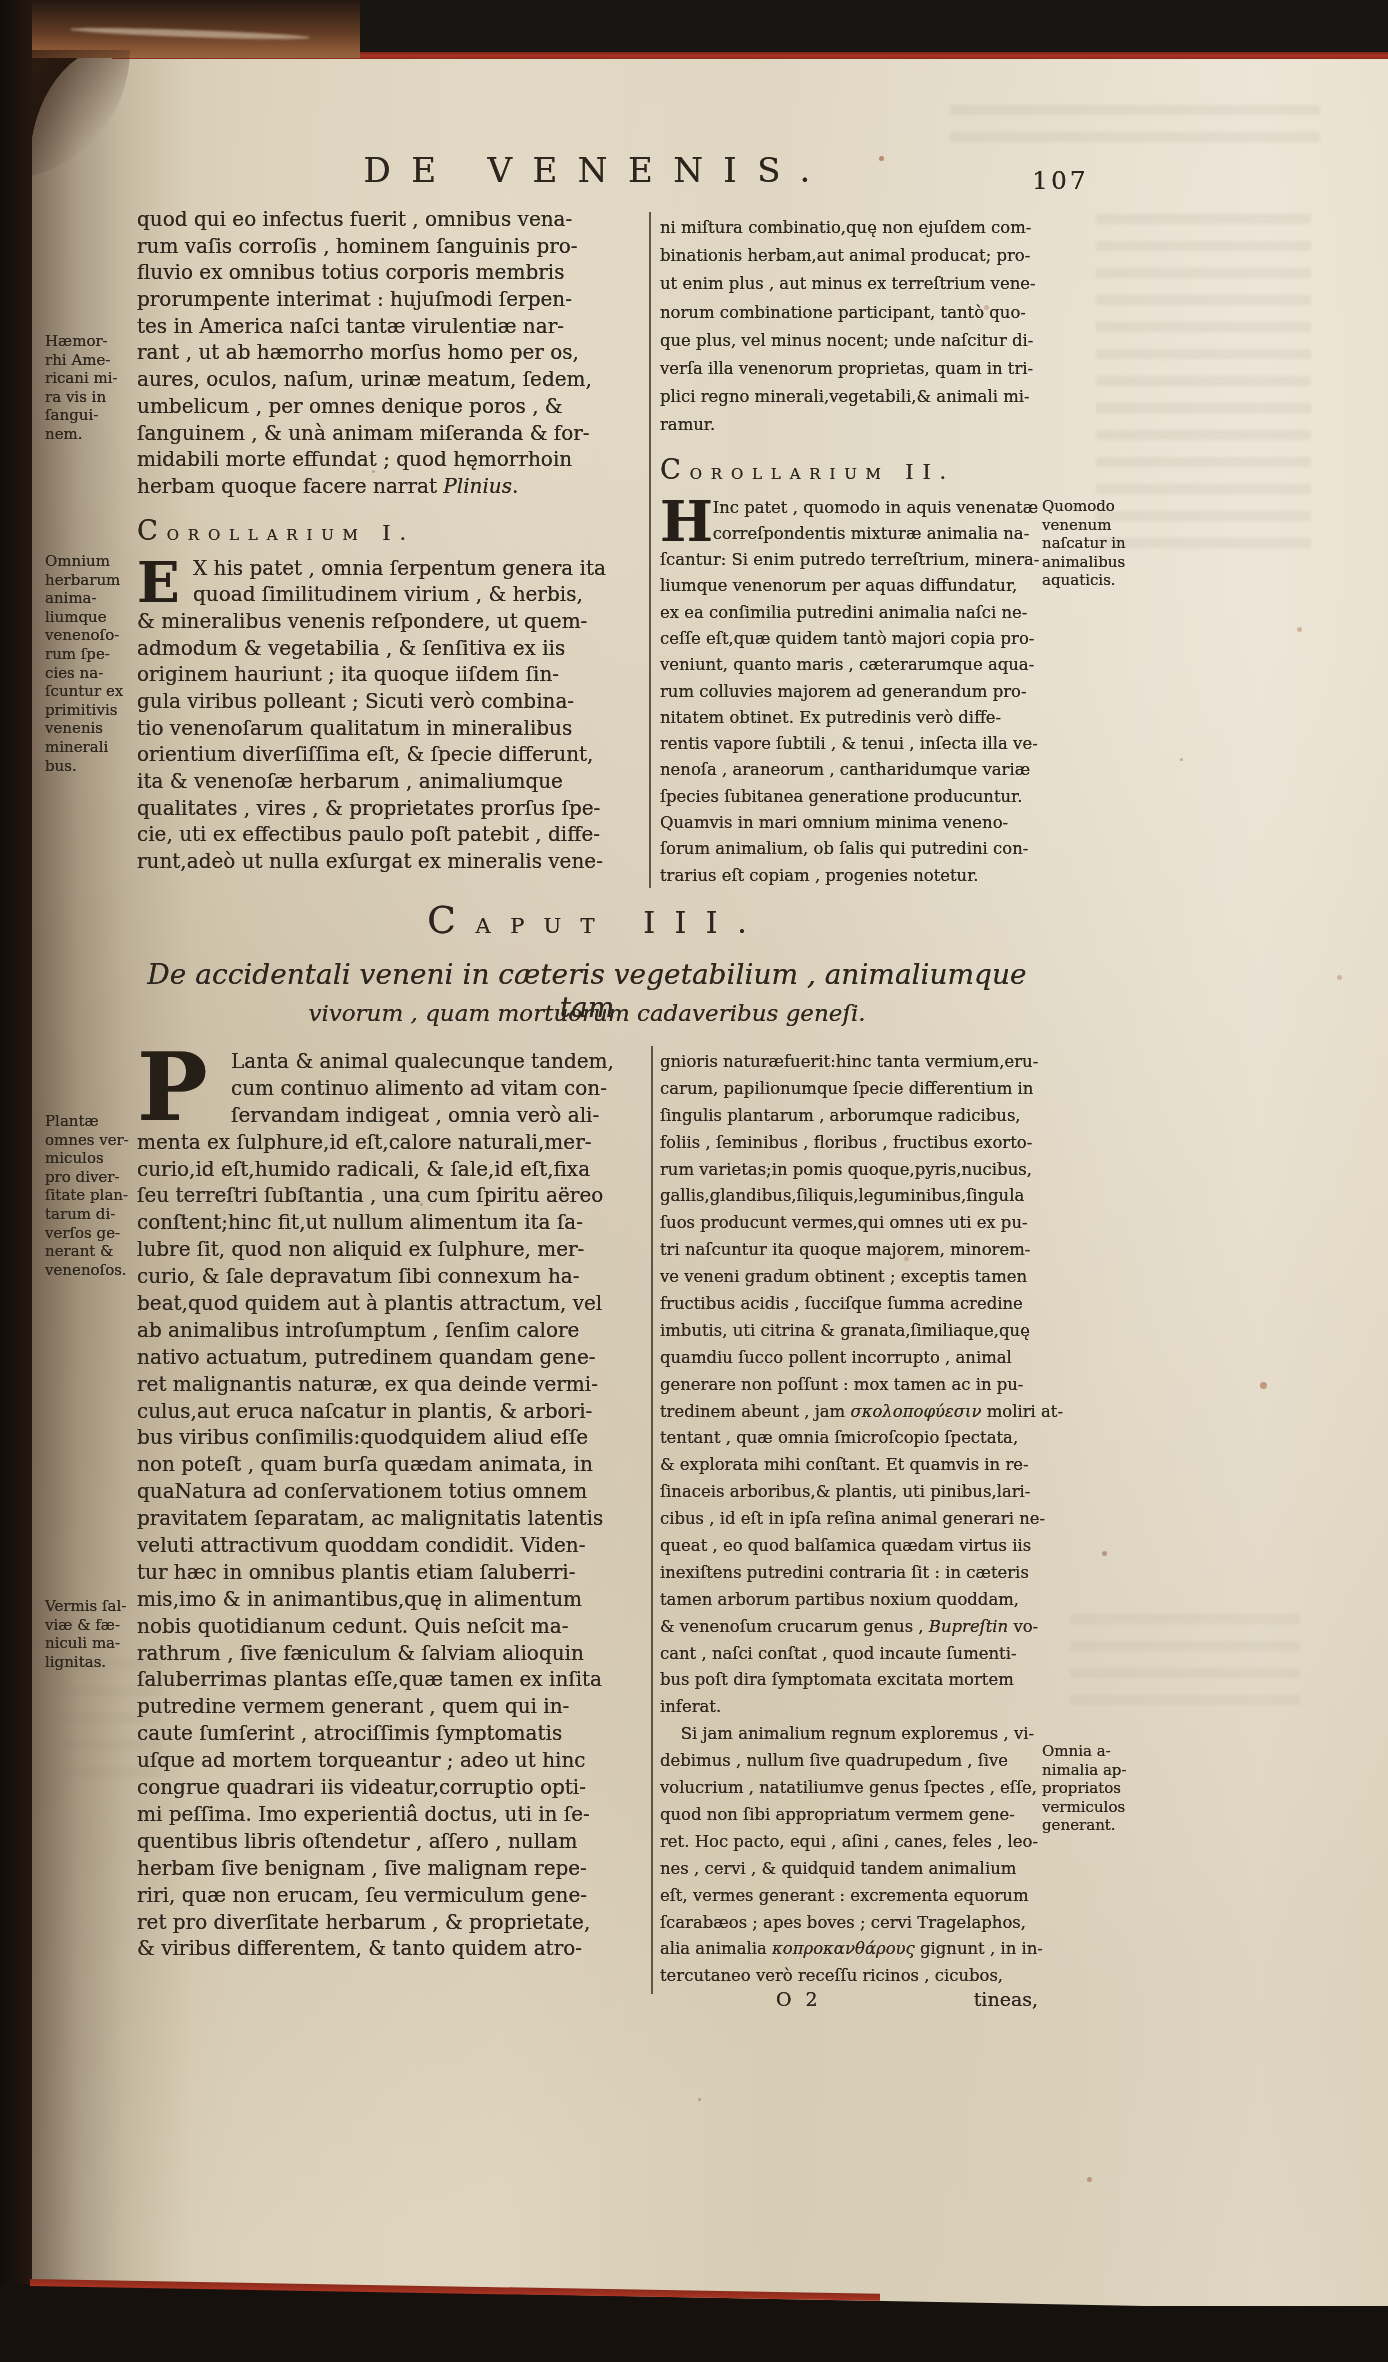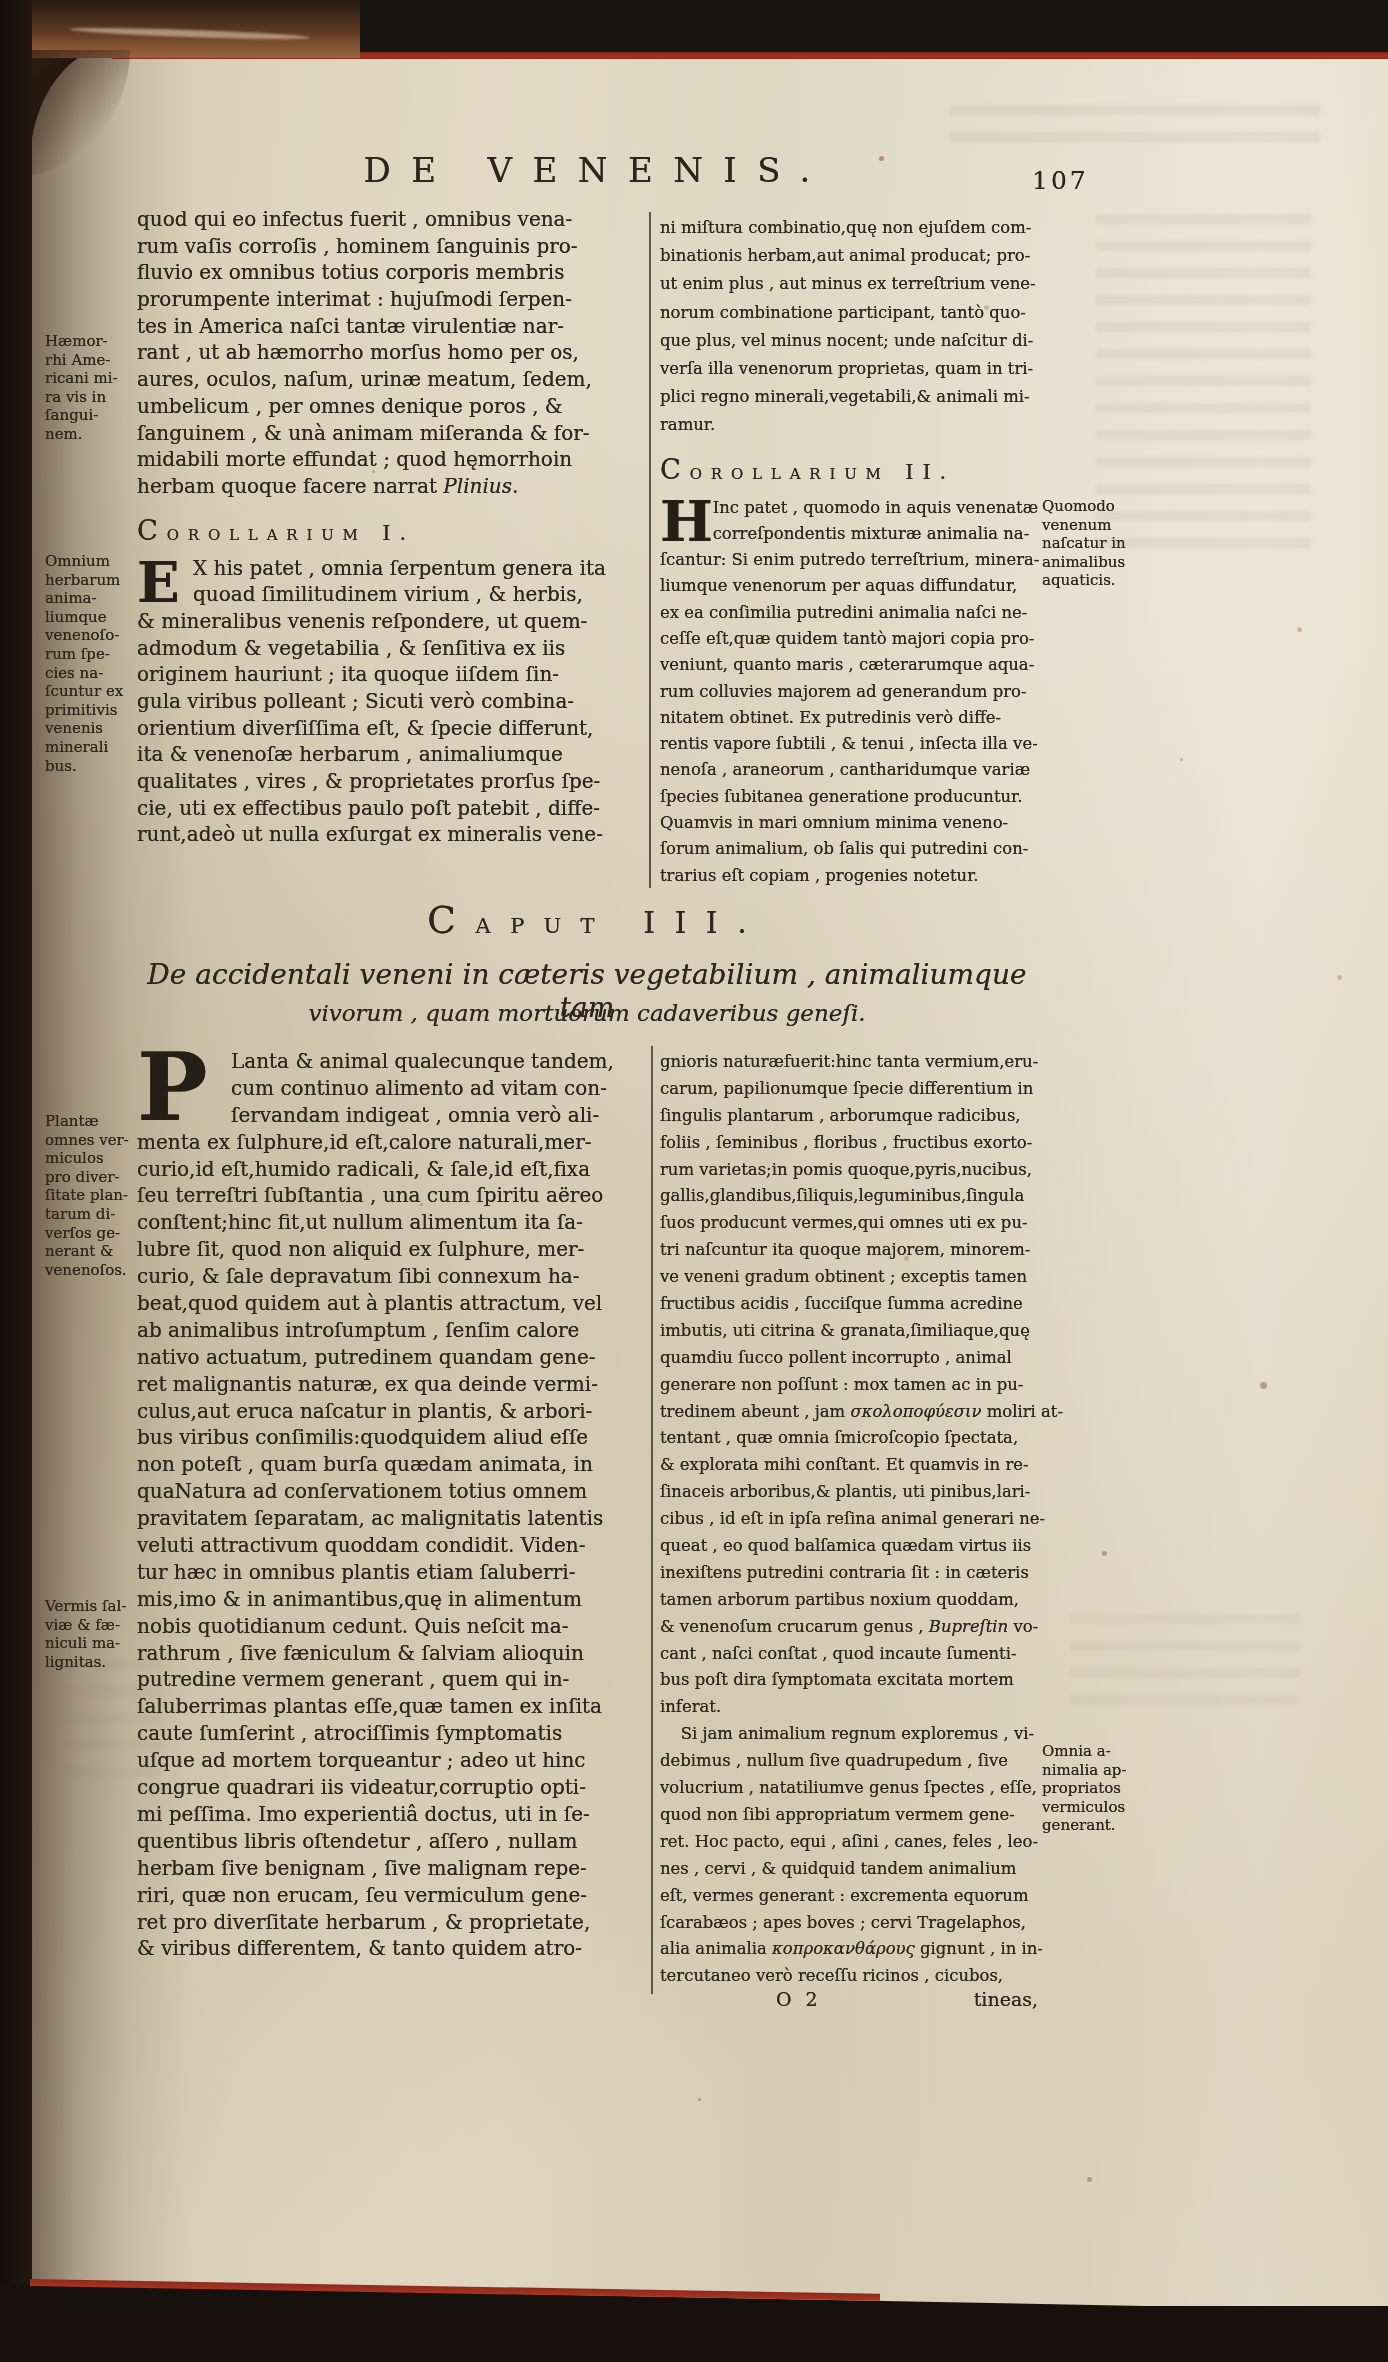--- a/index.html
+++ b/index.html
@@ -137,20 +137,21 @@
   <div class="cor-heading">Corollarium I.</div>
   <div class="section dc2">
     <div class="dropcap">E</div>
     <div class="lines">
         <div class="line">X his patet , omnia ſerpentum genera ita</div>
         <div class="line">quoad ſimilitudinem virium , &amp; herbis,</div>
         <div class="line">&amp; mineralibus venenis reſpondere, ut quem-</div>
         <div class="line">admodum &amp; vegetabilia , &amp; ſenſitiva ex iis</div>
         <div class="line">originem hauriunt ; ita quoque iiſdem ſin-</div>
         <div class="line">gula viribus polleant ; Sicuti verò combina-</div>
+        <div class="line">tio venenoſarum qualitatum in mineralibus</div>
         <div class="line">orientium diverſiſſima eſt, &amp; ſpecie differunt,</div>
         <div class="line">ita &amp; venenoſæ herbarum , animaliumque</div>
         <div class="line">qualitates , vires , &amp; proprietates prorſus ſpe-</div>
         <div class="line">cie, uti ex effectibus paulo poſt patebit , diffe-</div>
         <div class="line">runt,adeò ut nulla exſurgat ex mineralis vene-</div>
       </div>
   </div>
 </div>
 
 <div class="col col-right ink">
@@ -213,22 +214,22 @@
         <div class="line">culus,aut eruca naſcatur in plantis, &amp; arbori-</div>
         <div class="line">bus viribus conſimilis:quodquidem aliud eſſe</div>
         <div class="line">non poteſt , quam burſa quædam animata, in</div>
         <div class="line">quaNatura ad conſervationem totius omnem</div>
         <div class="line">pravitatem ſeparatam, ac malignitatis latentis</div>
         <div class="line">veluti attractivum quoddam condidit. Viden-</div>
         <div class="line">tur hæc in omnibus plantis etiam ſaluberri-</div>
         <div class="line">mis,imo &amp; in animantibus,quę in alimentum</div>
         <div class="line">nobis quotidianum cedunt.  Quis neſcit ma-</div>
         <div class="line">rathrum , ſive fæniculum &amp; ſalviam alioquin</div>
+        <div class="line">ſaluberrimas plantas eſſe,quæ tamen ex inſita</div>
         <div class="line">putredine vermem generant , quem qui in-</div>
-        <div class="line">ſaluberrimas plantas eſſe,quæ tamen ex inſita</div>
         <div class="line">caute ſumſerint , atrociſſimis ſymptomatis</div>
         <div class="line">uſque ad mortem torqueantur ; adeo ut hinc</div>
         <div class="line">congrue quadrari iis videatur,corruptio opti-</div>
         <div class="line">mi peſſima. Imo experientiâ doctus, uti in ſe-</div>
         <div class="line">quentibus libris oſtendetur ,  aſſero , nullam</div>
         <div class="line">herbam ſive benignam , ſive malignam repe-</div>
         <div class="line">riri, quæ non erucam, ſeu vermiculum gene-</div>
         <div class="line">ret pro diverſitate herbarum , &amp; proprietate,</div>
         <div class="line">&amp; viribus differentem, &amp; tanto quidem atro-</div>
       </div>

